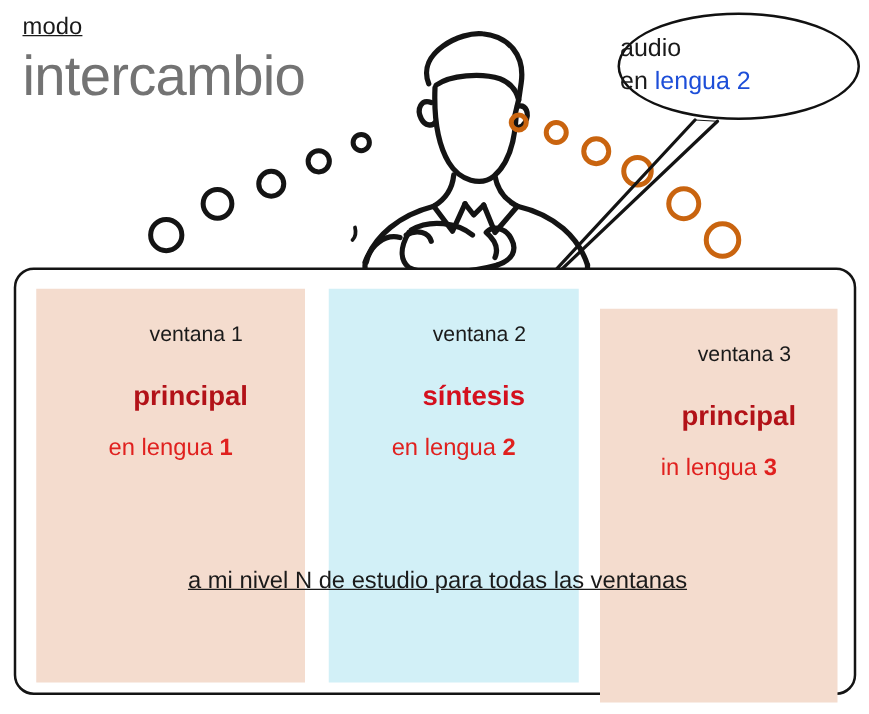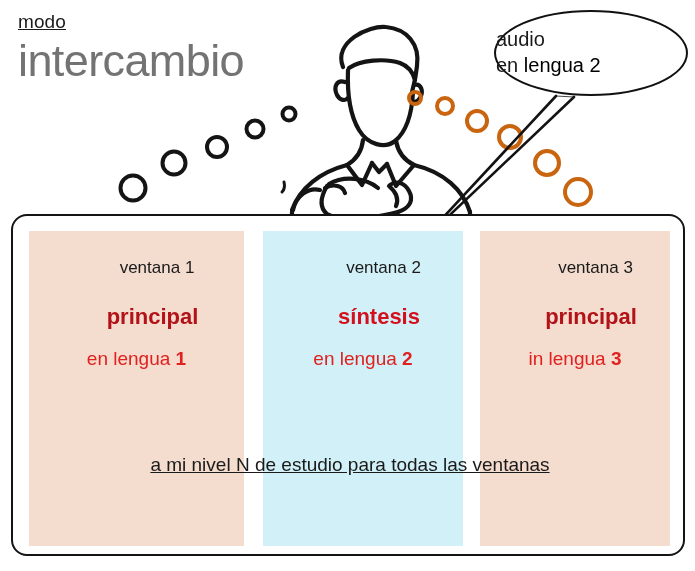--- a/index.html
+++ b/index.html
@@ -70,21 +70,21 @@
     font-size: 20px;
     color: #1a1a1a;
     line-height: 1.28;
   }
   #bubble-line-2 {
     font-size: 20px;
     color: #1a1a1a;
     line-height: 1.28;
   }
   #bubble-line-2 .hl {
-    color: #000000;
+    color: #1d4ed8;
   }
 
   
   #windows-panel {
     position: absolute;
     left: 11px;
     top: 214px;
     width: 674px;
     height: 342px;
     border: 2.6px solid #141414;
@@ -104,21 +104,21 @@
   .window-col {
     position: absolute;
     top: 0;
     height: 315px;
     box-sizing: border-box;
     padding-top: 27px;
     text-align: center;
   }
   #window-col-1 { left: 0px;   width: 215px; background: #F4DCCE; }
   #window-col-2 { left: 234px; width: 200px; background: #D2F0F7; }
-  #window-col-3 { left: 451px; width: 190px; background: #F4DCCE; }
+  #window-col-3 { left: 451px; width: 190px; background: #F4DCCE; margin-top: 16px; }
 
   .col-window-name {
     font-size: 17px;
     color: #1a1a1a;
     line-height: 1.2;
     padding-left: 41px;
   }
   .col-role {
     font-size: 22px;
     font-weight: bold;

